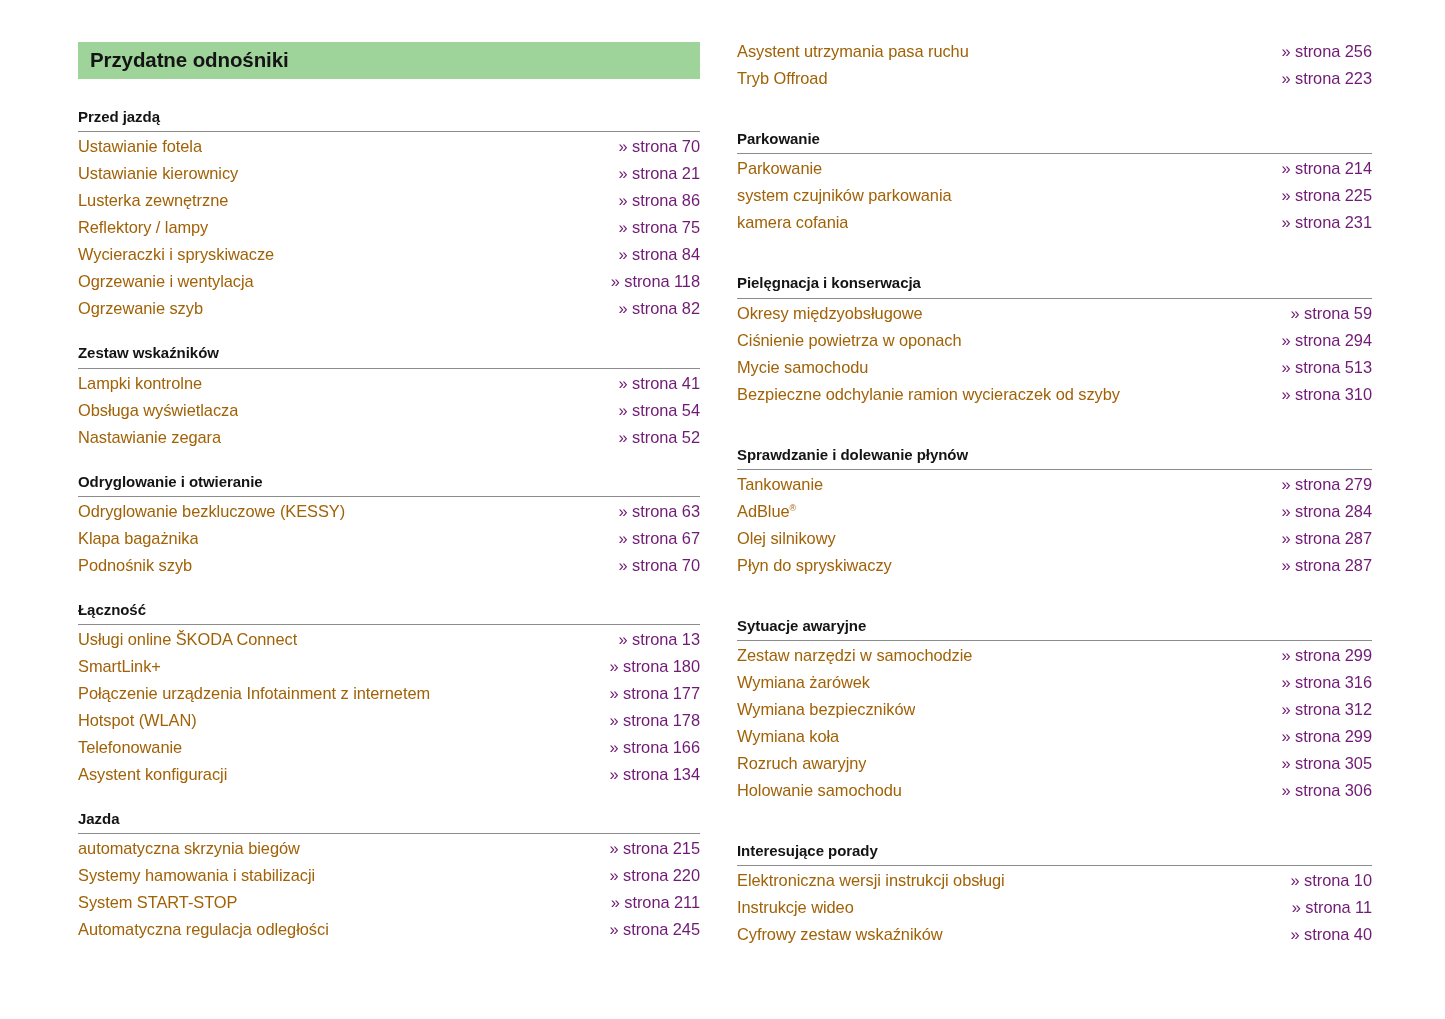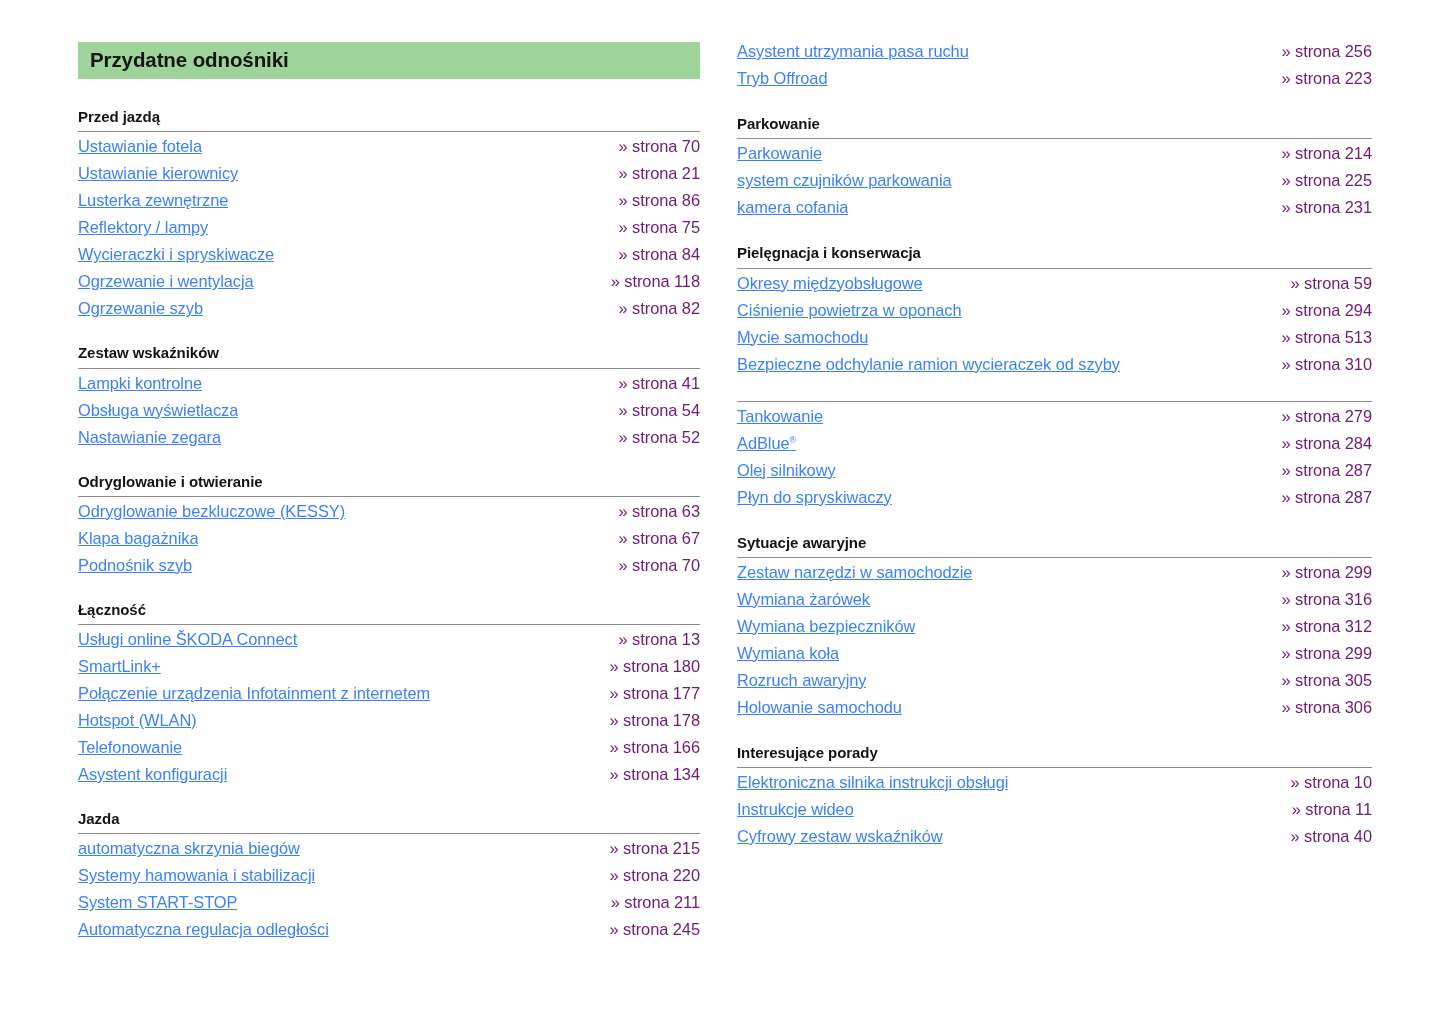--- a/index.html
+++ b/index.html
@@ -97,42 +97,41 @@
   .entry {
     display: flex;
     align-items: baseline;
     justify-content: space-between;
     font-size: 16.4px;
     line-height: 27px;
     height: 27px;
     white-space: nowrap;
   }
   .entry-label {
-    color: #3b82f6;
+    color: #a16207;
     letter-spacing: -0.05px;
     flex: 0 1 auto;
     overflow: hidden;
-    text-decoration: underline;
   }
   .entry-label sup {
     font-size: 9px;
     vertical-align: super;
     line-height: 0;
   }
   .entry-ref {
     color: #701a75;
     letter-spacing: -0.05px;
     flex: 0 0 auto;
     padding-left: 14px;
   }
   .col-right .section.first {
     margin-top: 0;
   }
   .col-right .section + .section {
-    margin-top: 23px;
+    margin-top: 38px;
   }
 </style>
 </head>
 <body>
 
 <div class="page">
   <div class="columns">
 
     <div class="col col-left">
       <div class="title-band">
@@ -312,20 +311,21 @@
                 <span class="entry-label">Mycie samochodu</span>
                 <span class="entry-ref">» strona 513</span>
               </li>
               <li class="entry">
                 <span class="entry-label">Bezpieczne odchylanie ramion wycieraczek od szyby</span>
                 <span class="entry-ref">» strona 310</span>
               </li>
             </ul>
           </div>
           <div class="section">
+            <div class="section-heading">Sprawdzanie i dolewanie płynów</div>
             <div class="section-rule"></div>
             <ul class="entries">
               <li class="entry">
                 <span class="entry-label">Tankowanie</span>
                 <span class="entry-ref">» strona 279</span>
               </li>
               <li class="entry">
                 <span class="entry-label">AdBlue<sup>®</sup></span>
                 <span class="entry-ref">» strona 284</span>
               </li>
@@ -367,21 +367,21 @@
                 <span class="entry-label">Holowanie samochodu</span>
                 <span class="entry-ref">» strona 306</span>
               </li>
             </ul>
           </div>
           <div class="section">
             <div class="section-heading">Interesujące porady</div>
             <div class="section-rule"></div>
             <ul class="entries">
               <li class="entry">
-                <span class="entry-label">Elektroniczna silnika instrukcji obsługi</span>
+                <span class="entry-label">Elektroniczna wersji instrukcji obsługi</span>
                 <span class="entry-ref">» strona 10</span>
               </li>
               <li class="entry">
                 <span class="entry-label">Instrukcje wideo</span>
                 <span class="entry-ref">» strona 11</span>
               </li>
               <li class="entry">
                 <span class="entry-label">Cyfrowy zestaw wskaźników</span>
                 <span class="entry-ref">» strona 40</span>
               </li>

